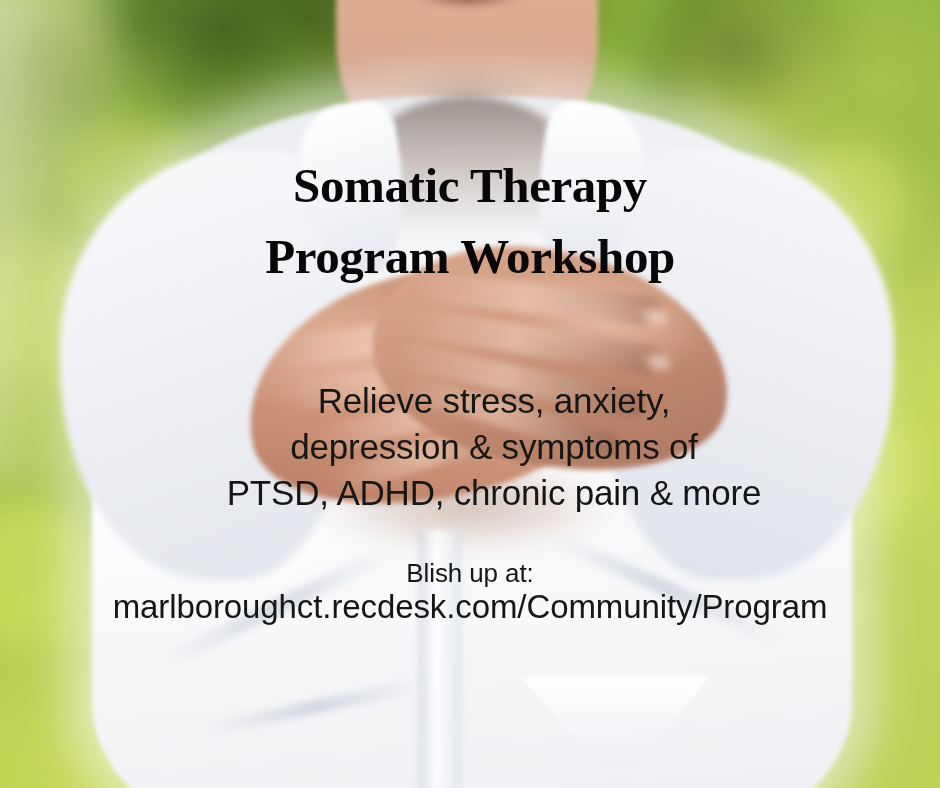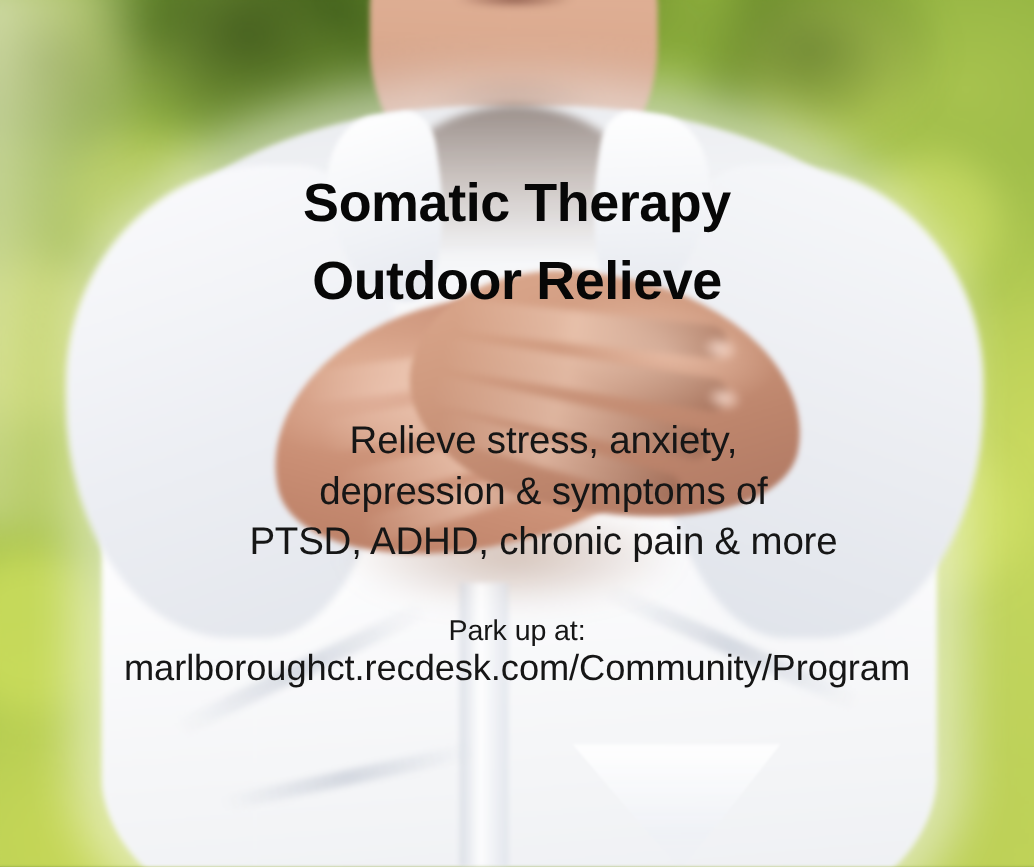--- a/index.html
+++ b/index.html
@@ -233,20 +233,21 @@
     position:absolute;
     left:0; right:0;
     top:150px;
     text-align:center;
     font-weight:700;
     font-size:49px;
     line-height:71px;
     letter-spacing:-0.4px;
     font-stretch:condensed;
     color:#070707;
+    font-family:Liberation Serif, serif;
   }
   .headline .hl-line { display:block; white-space:nowrap; }
 
   .subhead {
     position:absolute;
     left:0; right:0;
     top:378px;
     text-align:center;
     font-weight:400;
     font-size:35px;
@@ -342,28 +343,28 @@
       <div class="lace-v"></div>
     </div>
 
     <div class="photo-soften"></div>
   </div>
 
   <div class="text-layer">
 
     <div class="headline">
       <span class="hl-line">Somatic Therapy</span>
-      <span class="hl-line">Outdoor Relieve</span>
+      <span class="hl-line">Program Workshop</span>
     </div>
 
     <div class="subhead">
       <span class="sb-line">Relieve stress, anxiety,</span>
       <span class="sb-line">depression &amp; symptoms of</span>
       <span class="sb-line">PTSD, ADHD, chronic pain &amp; more</span>
     </div>
 
     <div class="details">
-      <span class="dt-line">Park up at:</span>
+      <span class="dt-line">Blish up at:</span>
       <span class="dt-line dt-url">marlboroughct.recdesk.com/Community/Program</span>
     </div>
 
   </div>
 </div>
 
 </body></html>

